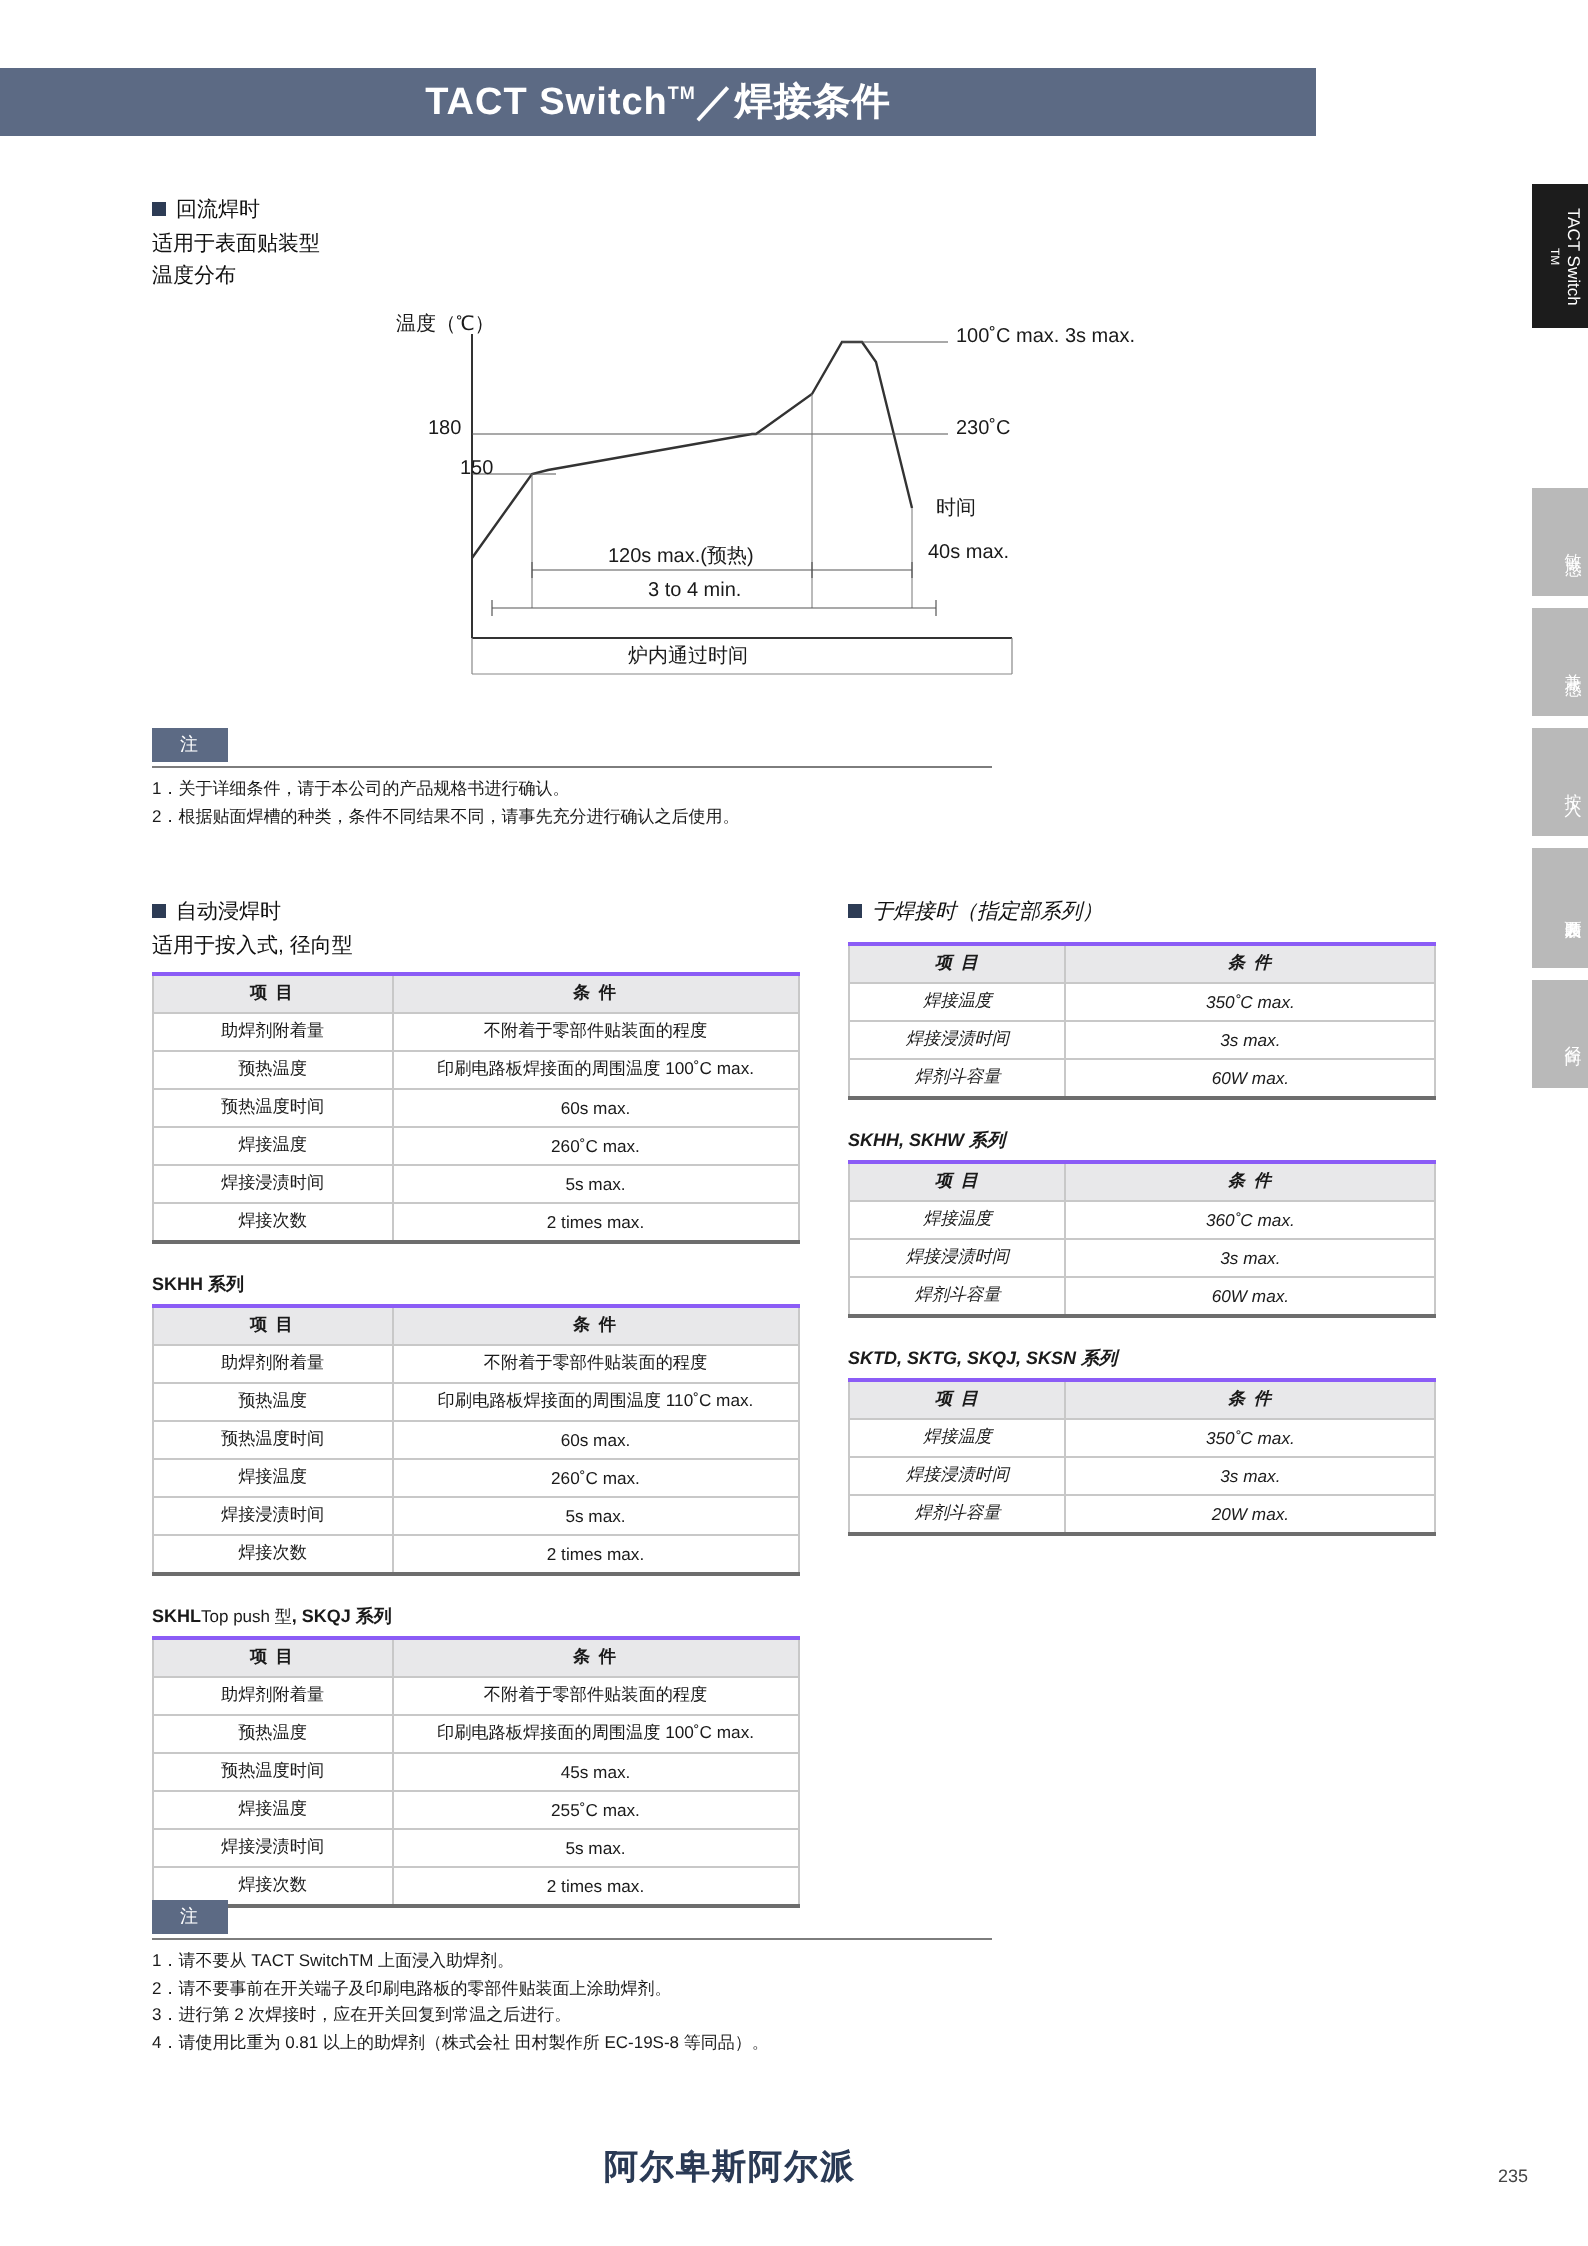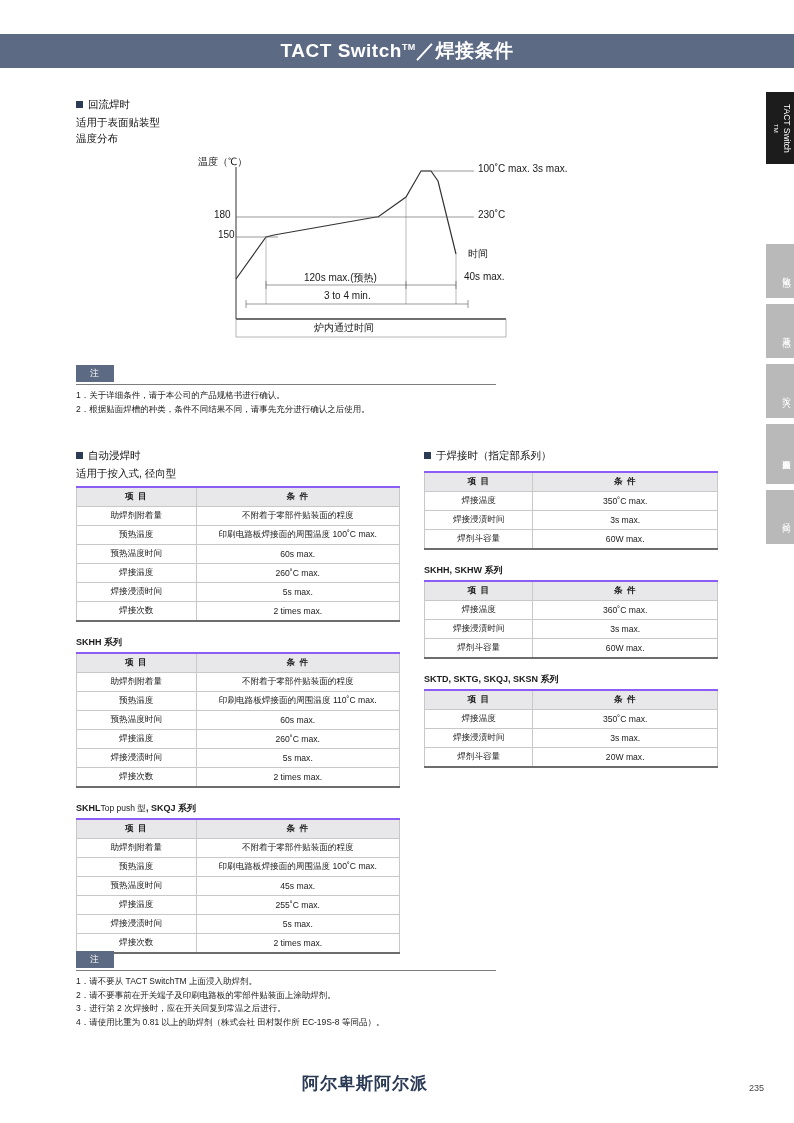--- a/index.html
+++ b/index.html
@@ -7,21 +7,21 @@
   body {
     width: 794px; height: 1123px;
     background: #ffffff;
     font-family: "Liberation Sans", sans-serif;
     color: #1a1a1a;
     position: relative;
     overflow: hidden;
   }
   .page { position: relative; width: 794px; height: 1123px; }
   .headerbar {
-    position:absolute; left:0; top:34px; width:794px; height:34px;
+    position:absolute; left:0; top:34px; width:658px; height:34px;
     background:#5c6a84;
     display:flex; align-items:center; justify-content:center;
   }
   .headerbar .htitle {
     color:#ffffff; font-size:19px; font-weight:bold; letter-spacing:0.5px;
   }
   .headerbar .htitle sup { font-size:9px; vertical-align: super; font-weight:bold;}
 
   
   .sidetabs { position:absolute; right:0; top:92px; width:28px; }
@@ -78,21 +78,21 @@
   .chart-axis-label { position:absolute; font-size:10px; }
 
   
   .footer-brand {
     position:absolute; left:0; bottom:28px; width:730px; text-align:center;
     font-size:17px; font-weight:bold; color:#2a3a55; letter-spacing:1px;
   }
   .pageno { position:absolute; right:30px; bottom:30px; font-size:9px; color:#444; }
 
   .col-left { position:absolute; left:76px; top:449px; width:324px; }
-  .col-right { position:absolute; left:424px; top:449px; width:294px; }
+  .col-right { position:absolute; left:424px; top:449px; width:294px;font-style:italic; }
   .notes-bottom { position:absolute; left:76px; top:948px; width:420px; }
   .top-block { position:absolute; left:76px; top:98px; width:640px; }
   .note-top { position:absolute; left:76px; top:362px; width:420px; }
 </style>
 </head>
 <body>
 
 <div class="page">
 
   <div class="headerbar">
@@ -154,21 +154,21 @@
         <line x1="40" y1="145" x2="262" y2="145" stroke="#555" stroke-width="0.6"></line>
         <line x1="40" y1="141" x2="40" y2="149" stroke="#555" stroke-width="0.6"></line>
         <line x1="262" y1="141" x2="262" y2="149" stroke="#555" stroke-width="0.6"></line>
 
         <line x1="30" y1="178" x2="300" y2="178" stroke="#888" stroke-width="0.6"></line>
         <line x1="30" y1="160" x2="30" y2="178" stroke="#888" stroke-width="0.6"></line>
         <line x1="300" y1="160" x2="300" y2="178" stroke="#888" stroke-width="0.6"></line>
       </svg>
       <div class="chart-axis-label" style="left:-8px; top:-4px;">温度（℃）</div>
       <div class="chart-axis-label" style="left:8px; top:50px;">180</div>
-      <div class="chart-axis-label" style="left:12px; top:70px;">150</div>
+      <div class="chart-axis-label" style="left:24px; top:70px;">150</div>
       <div class="chart-axis-label" style="left:262px; top:88px;text-align:right;">时间</div>
       <div class="chart-axis-label" style="left:272px; top:4px;">100˚C max. 3s max.</div>
       <div class="chart-axis-label" style="left:272px; top:50px;">230˚C</div>
       <div class="chart-axis-label" style="left:98px; top:112px;">120s max.(预热)</div>
       <div class="chart-axis-label" style="left:258px; top:112px;">40s max.</div>
       <div class="chart-axis-label" style="left:118px; top:131px;">3 to 4 min.</div>
       <div class="chart-axis-label" style="left:108px; top:162px;">炉内通过时间</div>
     </div>
   </div>
 

